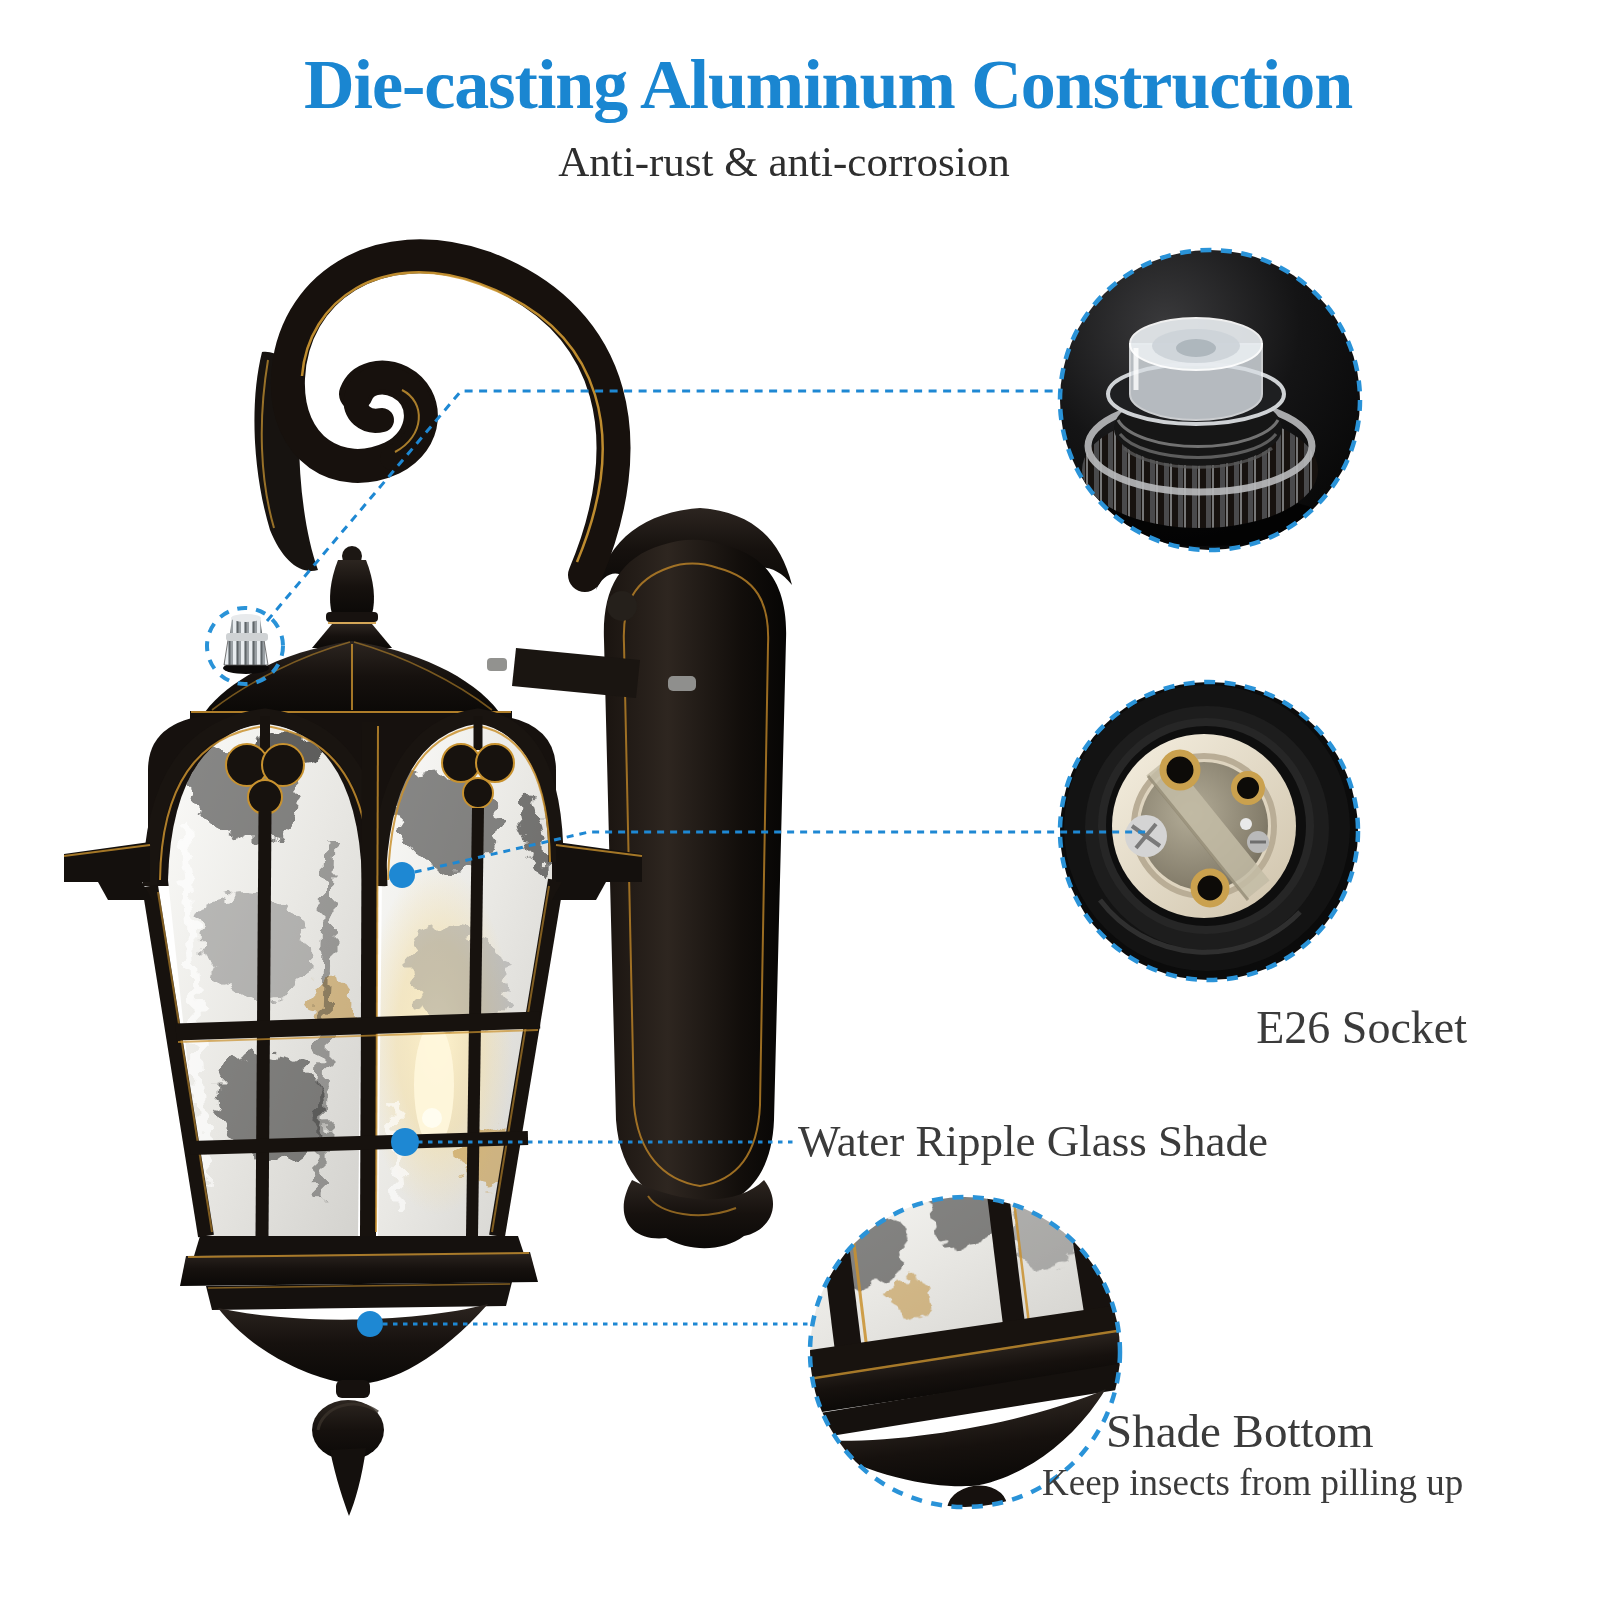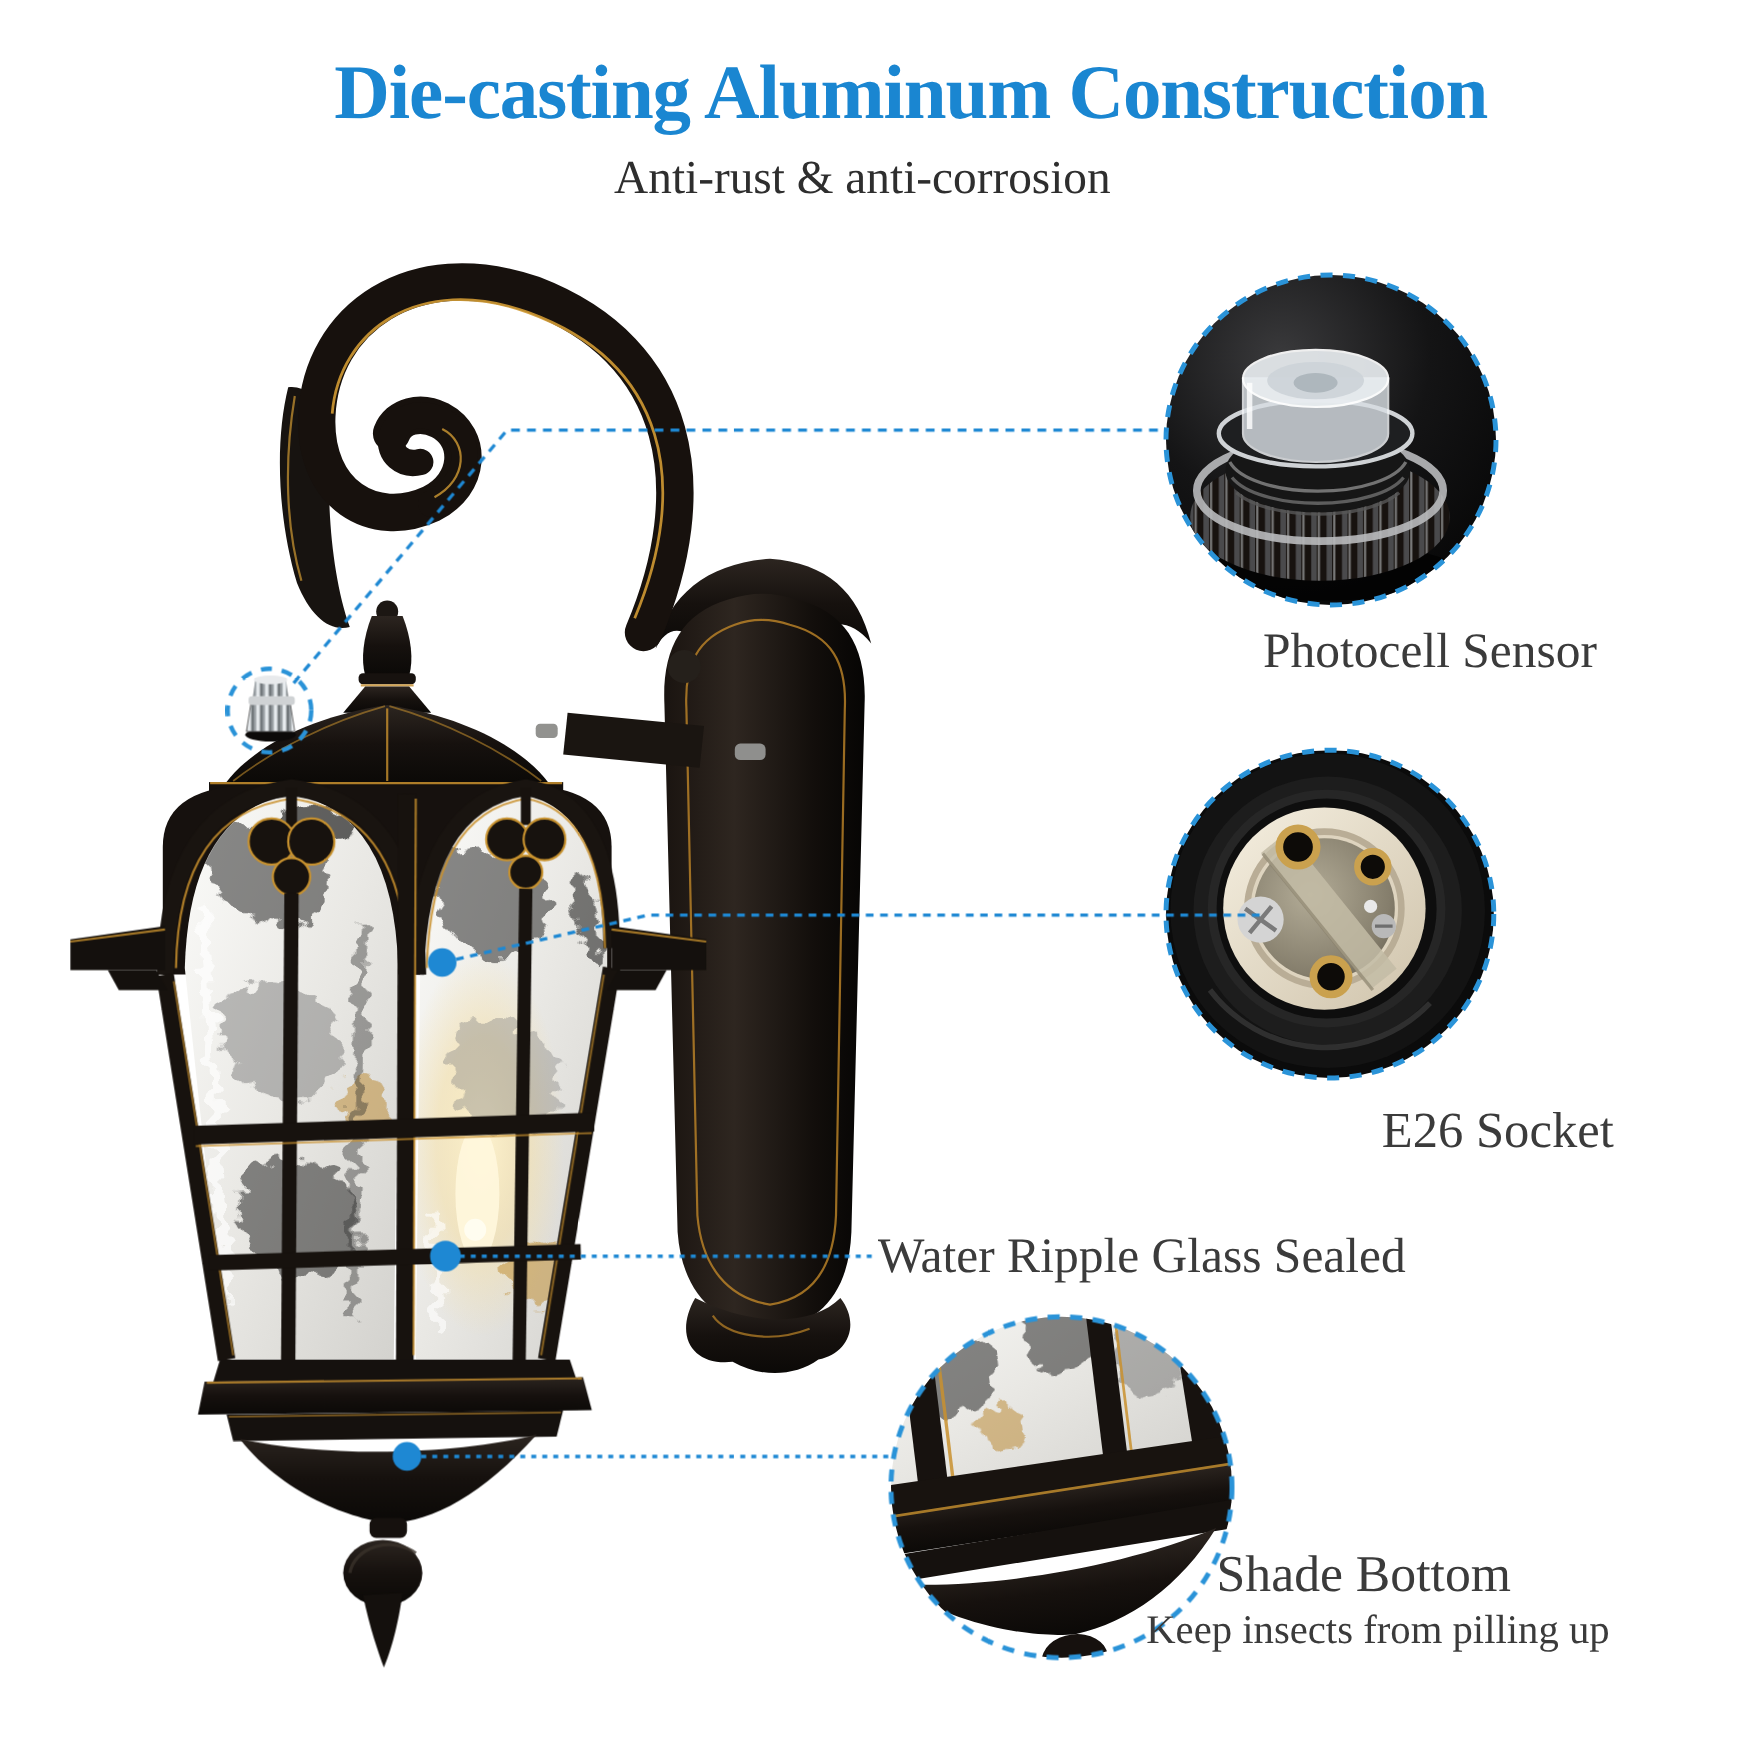--- a/index.html
+++ b/index.html
@@ -312,18 +312,17 @@
       <path d="M383,1324 L812,1324" stroke-width="3.2" stroke-dasharray="4.5 5.5"></path>
     </g>
     <circle cx="402" cy="875" r="13" fill="#1e88d3"></circle>
     <circle cx="405" cy="1142" r="14" fill="#1e88d3"></circle>
     <circle cx="370" cy="1324" r="13" fill="#1e88d3"></circle>
   </svg>
 
   <div class="title">Die-casting Aluminum Construction</div>
   <div class="subtitle">Anti-rust &amp; anti-corrosion</div>
 
-  <div class="lbl lbl-photocell">Photocell Sensor</div>
   <div class="lbl lbl-e26">E26 Socket</div>
-  <div class="lbl lbl-water">Water Ripple Glass Sealed</div>
+  <div class="lbl lbl-water">Water Ripple Glass Shade</div>
   <div class="lbl lbl-sealed">Shade Bottom</div>
   <div class="lbl lbl-keep">Keep insects from pilling up</div>
 </div>
 
 </body></html>

